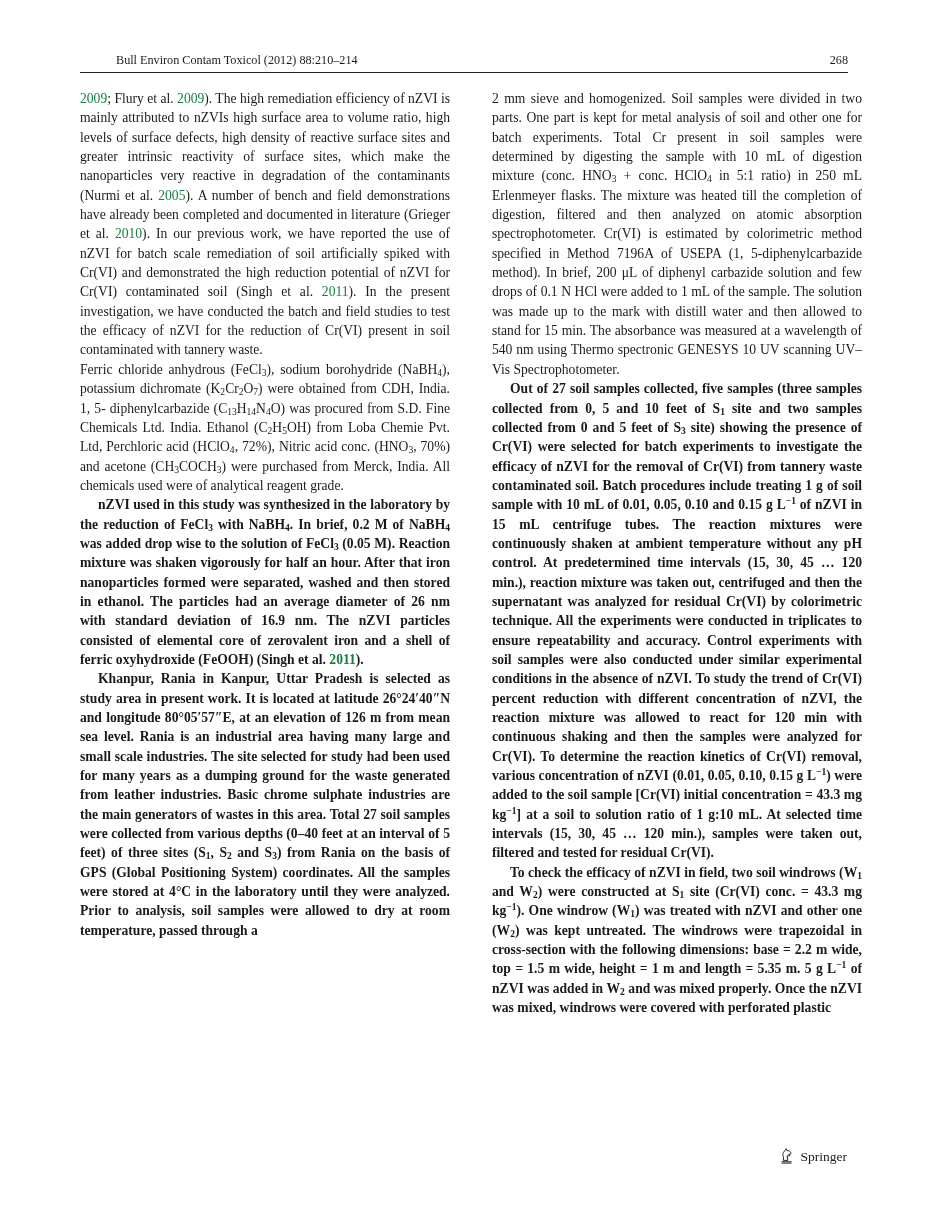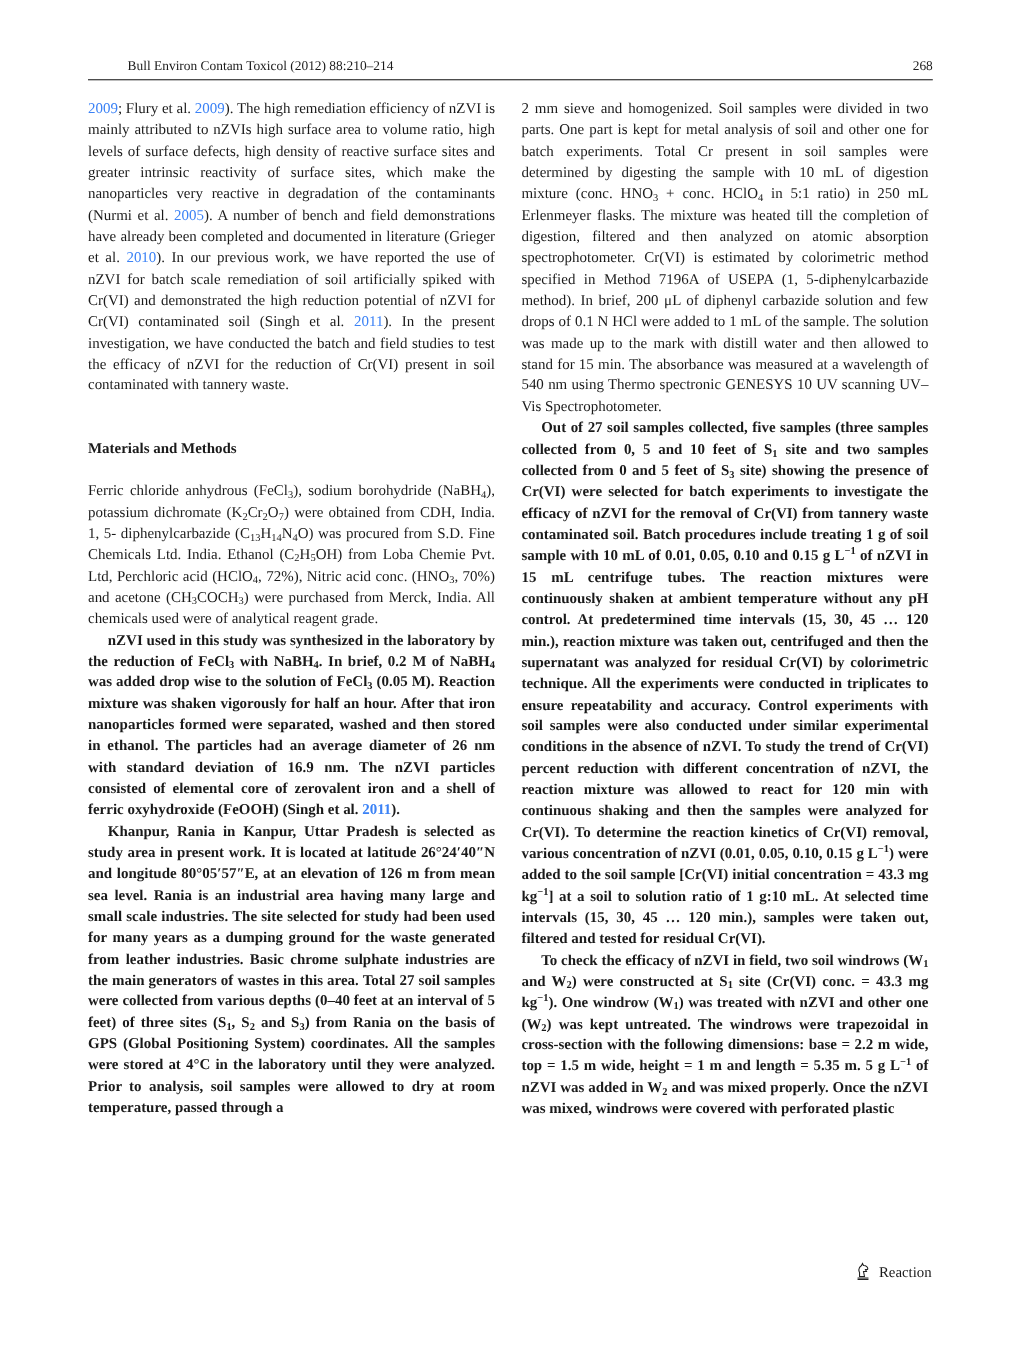--- a/index.html
+++ b/index.html
@@ -5,43 +5,42 @@
   html, body { margin: 0; padding: 0; background: #ffffff; }
   body { width: 925px; height: 1230px; position: relative; overflow: hidden;
          font-family: "Liberation Serif", "DejaVu Serif", serif; color: #1a1a1a; }
   .header { position: absolute; left: 80px; top: 50px; width: 768px; height: 22px;
             font-size: 12.2px; border-bottom: 1.3px solid #222; }
   .header .journal { position: absolute; left: 12px; top: 3px; margin-left: 24px; }
   .header .page-num { position: absolute; right: 0; top: 3px; }
   .col { position: absolute; top: 89px; width: 370px; font-size: 13.6px; line-height: 19.35px;
          text-align: justify; hyphens: manual; }
   .col-left { left: 80px; }
-  .col-right { left: 474px; }
+  .col-right { left: 492px; }
   .col p { margin: 0; }
   .col p.indent { text-indent: 18px; font-weight: bold; }
   .section-heading { font-weight: bold; margin: 38px 0 19px 0 !important; text-align: left; }
-  a.cite { color: #3b82f6; text-decoration: none; }
+  a.cite { color: #15803d; text-decoration: none; }
   sub, sup { font-size: 70%; line-height: 0; }
   sub { vertical-align: -0.25em; }
   sup { vertical-align: 0.55em; }
   .footer { position: absolute; right: 78px; top: 1146px; font-size: 13.5px; display: flex; align-items: center; gap: 5px; }
   .footer svg { width: 18px; height: 18px; }
 </style>
 </head>
 <body>
 
 <div class="header">
   <span class="journal">Bull Environ Contam Toxicol (2012) 88:210–214</span>
   <span class="page-num">268</span>
 </div>
 
 <div class="col col-left">
   <p><a class="cite">2009</a><span>; Flury et al. </span><a class="cite">2009</a><span>). The high remediation efficiency of nZVI is mainly attributed to nZVIs high surface area to volume ratio, high levels of surface defects, high density of reactive surface sites and greater intrinsic reactivity of surface sites, which make the nanoparticles very reactive in degradation of the contaminants (Nurmi et al. </span><a class="cite">2005</a><span>). A number of bench and field demonstrations have already been completed and documented in literature (Grieger et al. </span><a class="cite">2010</a><span>). In our previous work, we have reported the use of nZVI for batch scale remediation of soil artificially spiked with Cr(VI) and demonstrated the high reduction potential of nZVI for Cr(VI) contaminated soil (Singh et al. </span><a class="cite">2011</a><span>). In the present investigation, we have con­ducted the batch and field studies to test the efficacy of nZVI for the reduction of Cr(VI) present in soil contam­inated with tannery waste.</span></p>
 
-  <p class="section-heading">Materials and Methods</p>
 
   <p><span>Ferric chloride anhydrous (FeCl</span><sub>3</sub><span>), sodium borohydride (NaBH</span><sub>4</sub><span>), potassium dichromate (K</span><sub>2</sub><span>Cr</span><sub>2</sub><span>O</span><sub>7</sub><span>) were obtained from CDH, India. 1, 5- diphenylcarbazide (C</span><sub>13</sub><span>H</span><sub>14</sub><span>N</span><sub>4</sub><span>O) was procured from S.D. Fine Chemicals Ltd. India. Ethanol (C</span><sub>2</sub><span>H</span><sub>5</sub><span>OH) from Loba Chemie Pvt. Ltd, Perchloric acid (HClO</span><sub>4</sub><span>, 72%), Nitric acid conc. (HNO</span><sub>3</sub><span>, 70%) and acetone (CH</span><sub>3</sub><span>COCH</span><sub>3</sub><span>) were purchased from Merck, India. All chemicals used were of analytical reagent grade.</span></p>
 
   <p class="indent"><span>nZVI used in this study was synthesized in the labora­tory by the reduction of FeCl</span><sub>3</sub><span> with NaBH</span><sub>4</sub><span>. In brief, 0.2 M of NaBH</span><sub>4</sub><span> was added drop wise to the solution of FeCl</span><sub>3</sub><span> (0.05 M). Reaction mixture was shaken vigorously for half an hour. After that iron nanoparticles formed were sepa­rated, washed and then stored in ethanol. The particles had an average diameter of 26 nm with standard deviation of 16.9 nm. The nZVI particles consisted of elemental core of zerovalent iron and a shell of ferric oxyhydroxide (FeOOH) (Singh et al. </span><a class="cite">2011</a><span>).</span></p>
 
   <p class="indent"><span>Khanpur, Rania in Kanpur, Uttar Pradesh is selected as study area in present work. It is located at latitude 26°24′40″N and longitude 80°05′57″E, at an elevation of 126 m from mean sea level. Rania is an industrial area having many large and small scale industries. The site selected for study had been used for many years as a dumping ground for the waste generated from leather industries. Basic chrome sulphate industries are the main generators of wastes in this area. Total 27 soil samples were collected from various depths (0–40 feet at an inter­val of 5 feet) of three sites (S</span><sub>1</sub><span>, S</span><sub>2</sub><span> and S</span><sub>3</sub><span>) from Rania on the basis of GPS (Global Positioning System) coordinates. All the samples were stored at 4°C in the laboratory until they were analyzed. Prior to analysis, soil samples were allowed to dry at room temperature, passed through a</span></p>
 </div>
 
 <div class="col col-right">
   <p><span>2 mm sieve and homogenized. Soil samples were divided in two parts. One part is kept for metal analysis of soil and other one for batch experiments. Total Cr present in soil samples were determined by digesting the sample with 10 mL of digestion mixture (conc. HNO</span><sub>3</sub><span> + conc. HClO</span><sub>4</sub><span> in 5:1 ratio) in 250 mL Erlenmeyer flasks. The mixture was heated till the completion of digestion, filtered and then analyzed on atomic absorption spectrophotometer. Cr(VI) is estimated by colorimetric method specified in Method 7196A of USEPA (1, 5-diphenylcarbazide method). In brief, 200 μL of diphenyl carbazide solution and few drops of 0.1 N HCl were added to 1 mL of the sample. The solution was made up to the mark with distill water and then allowed to stand for 15 min. The absorbance was measured at a wavelength of 540 nm using Thermo spectronic GENESYS 10 UV scanning UV–Vis Spectrophotometer.</span></p>
@@ -52,14 +51,14 @@
 </div>
 
 <div class="footer">
   <span>
     <svg viewBox="0 0 20 20" fill="none" stroke="#222" stroke-width="1.1">
       <path d="M6 16 L6 12 C5 10 5 7 8 5 L9 3 L10 5 C13 5 15 7 14 9 L12 9 L13 11 L10 11 L11 16 Z"></path>
       <line x1="4" y1="17.5" x2="15" y2="17.5"></line>
       <line x1="4" y1="19" x2="15" y2="19"></line>
     </svg>
   </span>
-  <span>Reaction</span>
+  <span>Springer</span>
 </div>
 
 </body></html>

